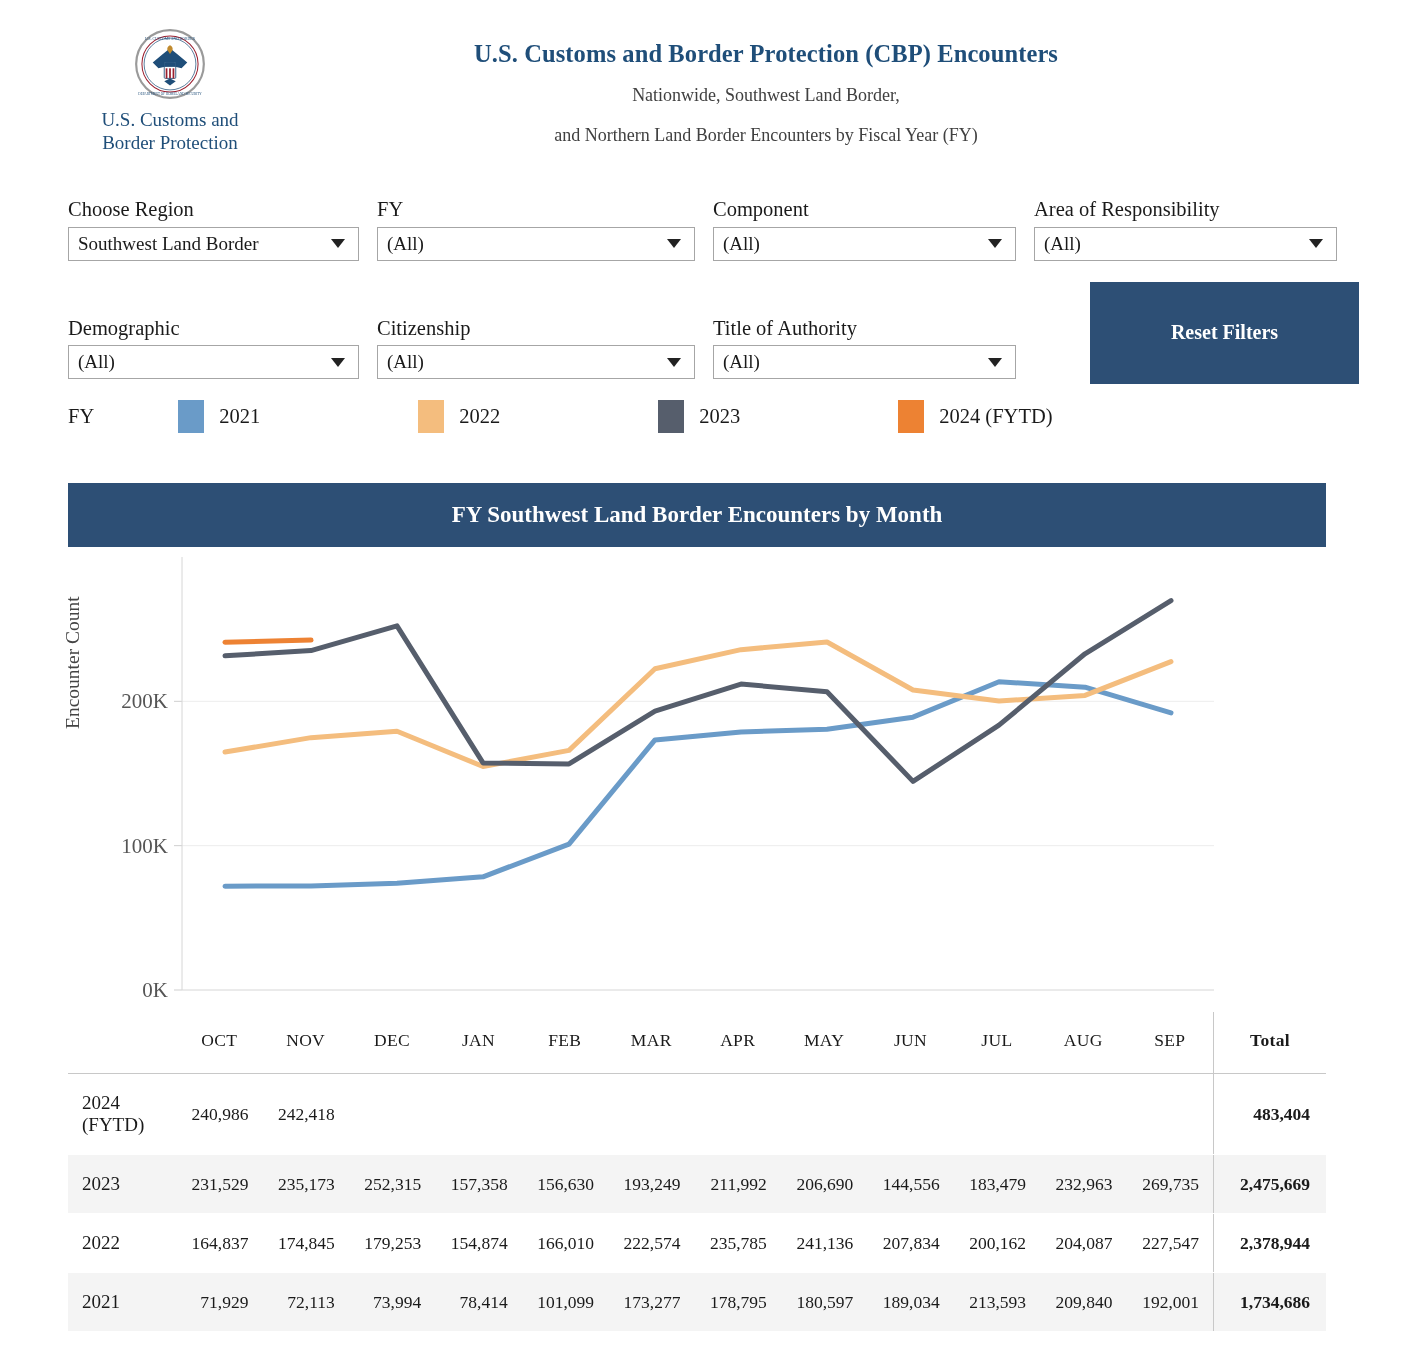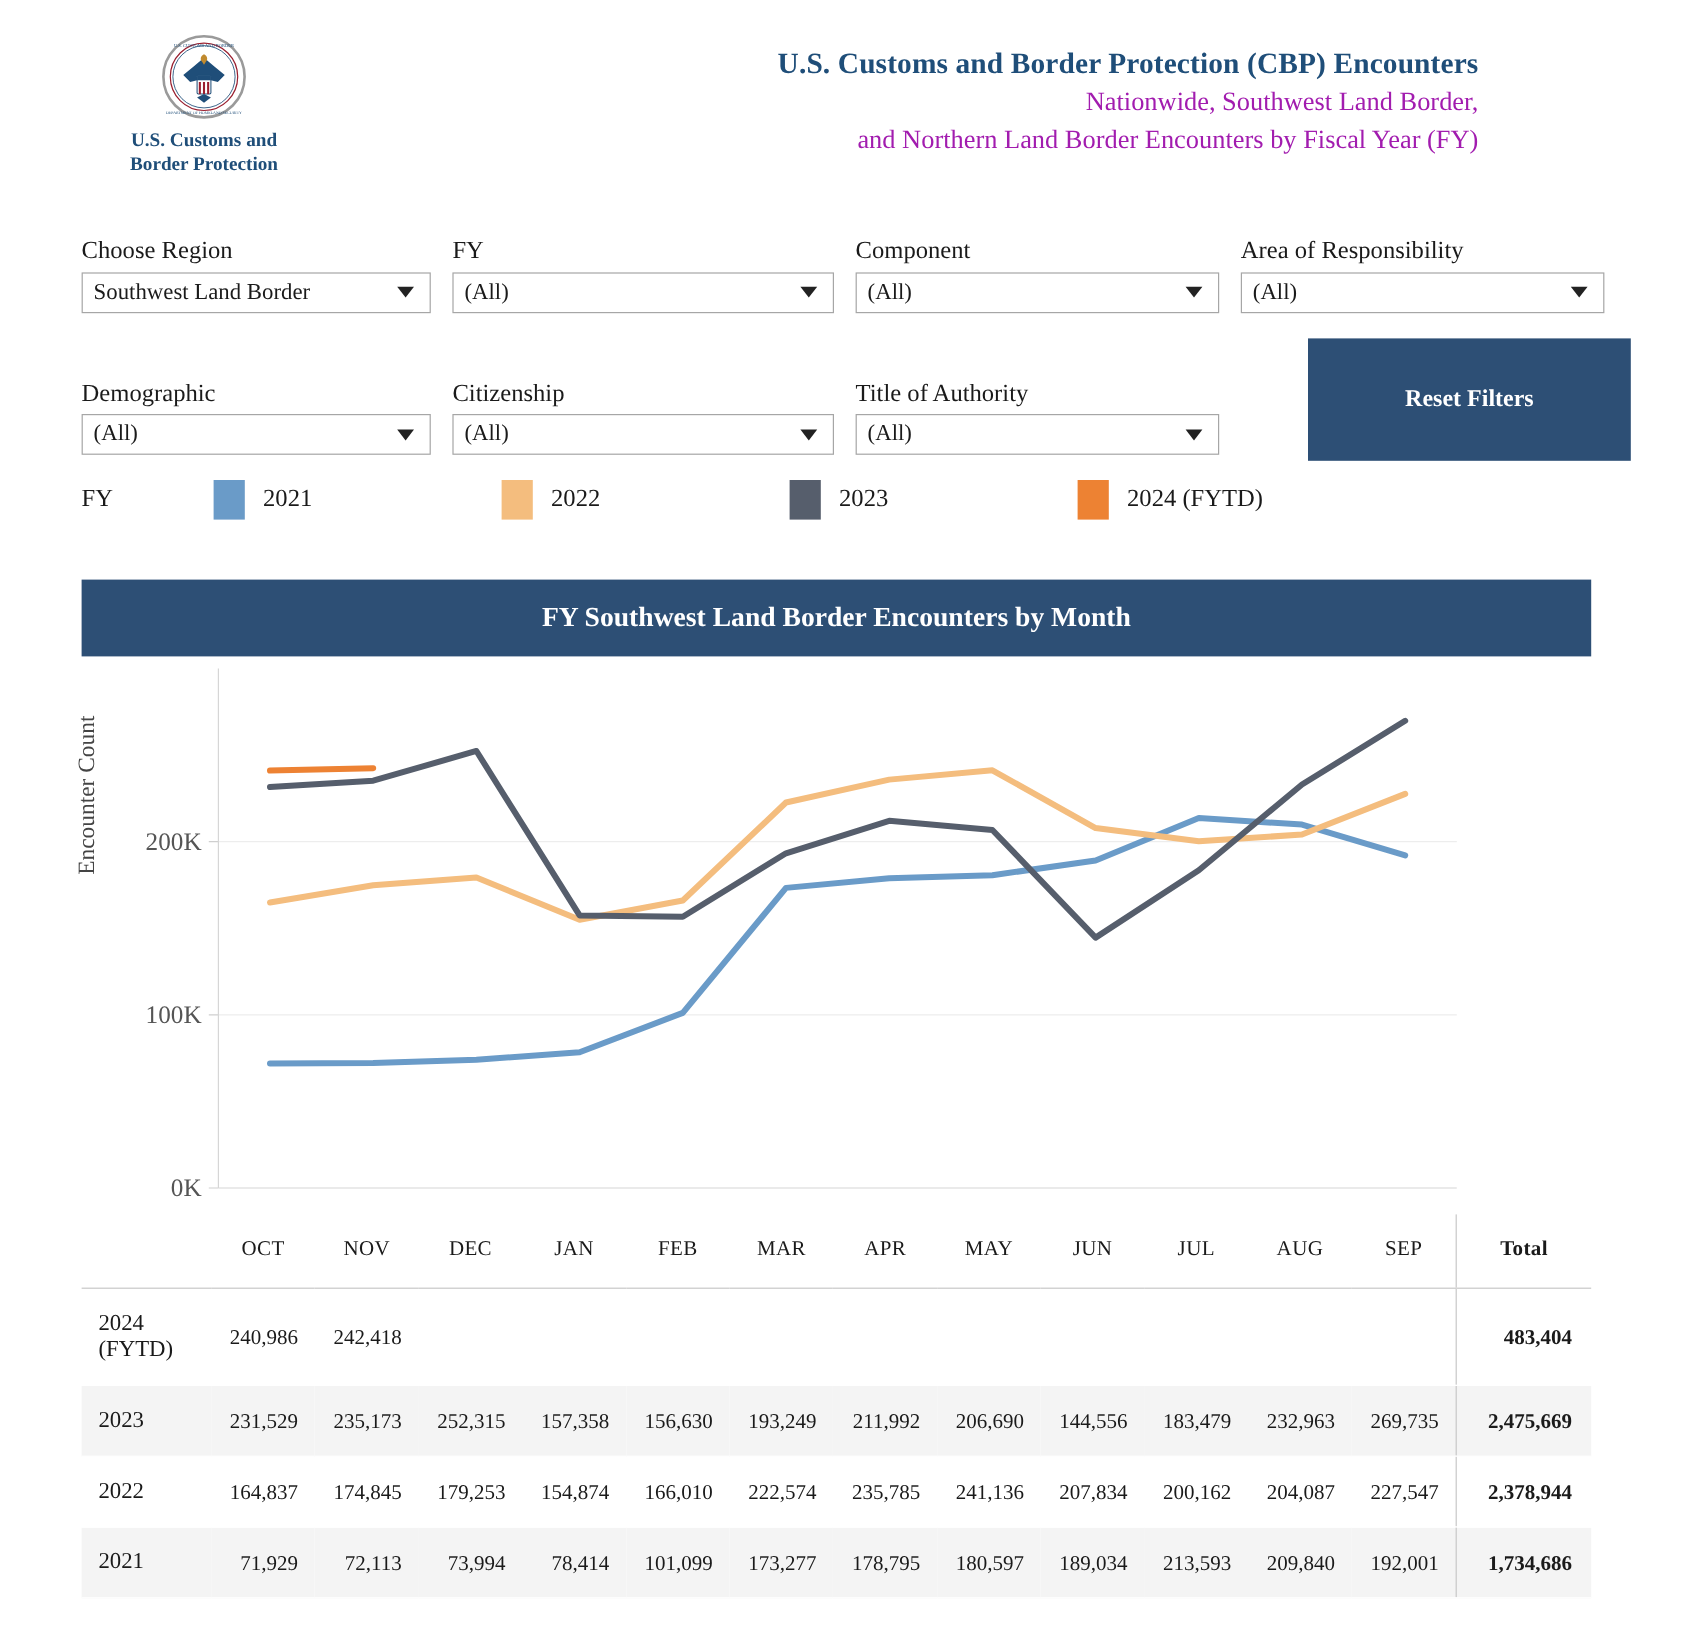--- a/index.html
+++ b/index.html
@@ -10,25 +10,25 @@
     color:#1a1a1a;
     overflow:hidden;
   }
   .page{position:relative;width:1412px;height:1366px;}
 
   
   .header{display:flex;align-items:flex-start;padding-top:18px;}
   .brand{width:300px;text-align:center;padding-left:40px;box-sizing:border-box;}
   .seal{width:72px;height:72px;margin:10px auto 8px auto;display:block;}
   .brand-name{
-    font-size:16px;font-weight:bold;line-height:1.22;color:#1f4e79;
-  }
-  .titles{flex:1;text-align:right;padding-right:180px;padding-top:22px;}
+    font-size:19px;font-weight:normal;line-height:1.22;color:#1f4e79;
+  }
+  .titles{flex:1;text-align:center;padding-right:180px;padding-top:22px;}
   .title-main{font-size:24.5px;font-weight:bold;color:#1f4e79;letter-spacing:.1px;}
-  .title-sub{font-size:22px;color:#a21caf;line-height:1.32;margin-top:2px;}
+  .title-sub{font-size:18px;color:#404040;line-height:1.32;margin-top:16px;}
 
   
   .filters{position:absolute;left:68px;top:170px;width:1276px;}
   .frow{display:flex;}
   .fcell{margin-right:18px;margin-top:28px;}
   .flabel{font-size:20.5px;color:#1a1a1a;margin-bottom:6px;line-height:1.1;}
   .fselect{
     position:relative;height:34px;border:1px solid #a6a6a6;background:#fff;
     display:flex;align-items:center;box-sizing:border-box;gap:40px;
   }

